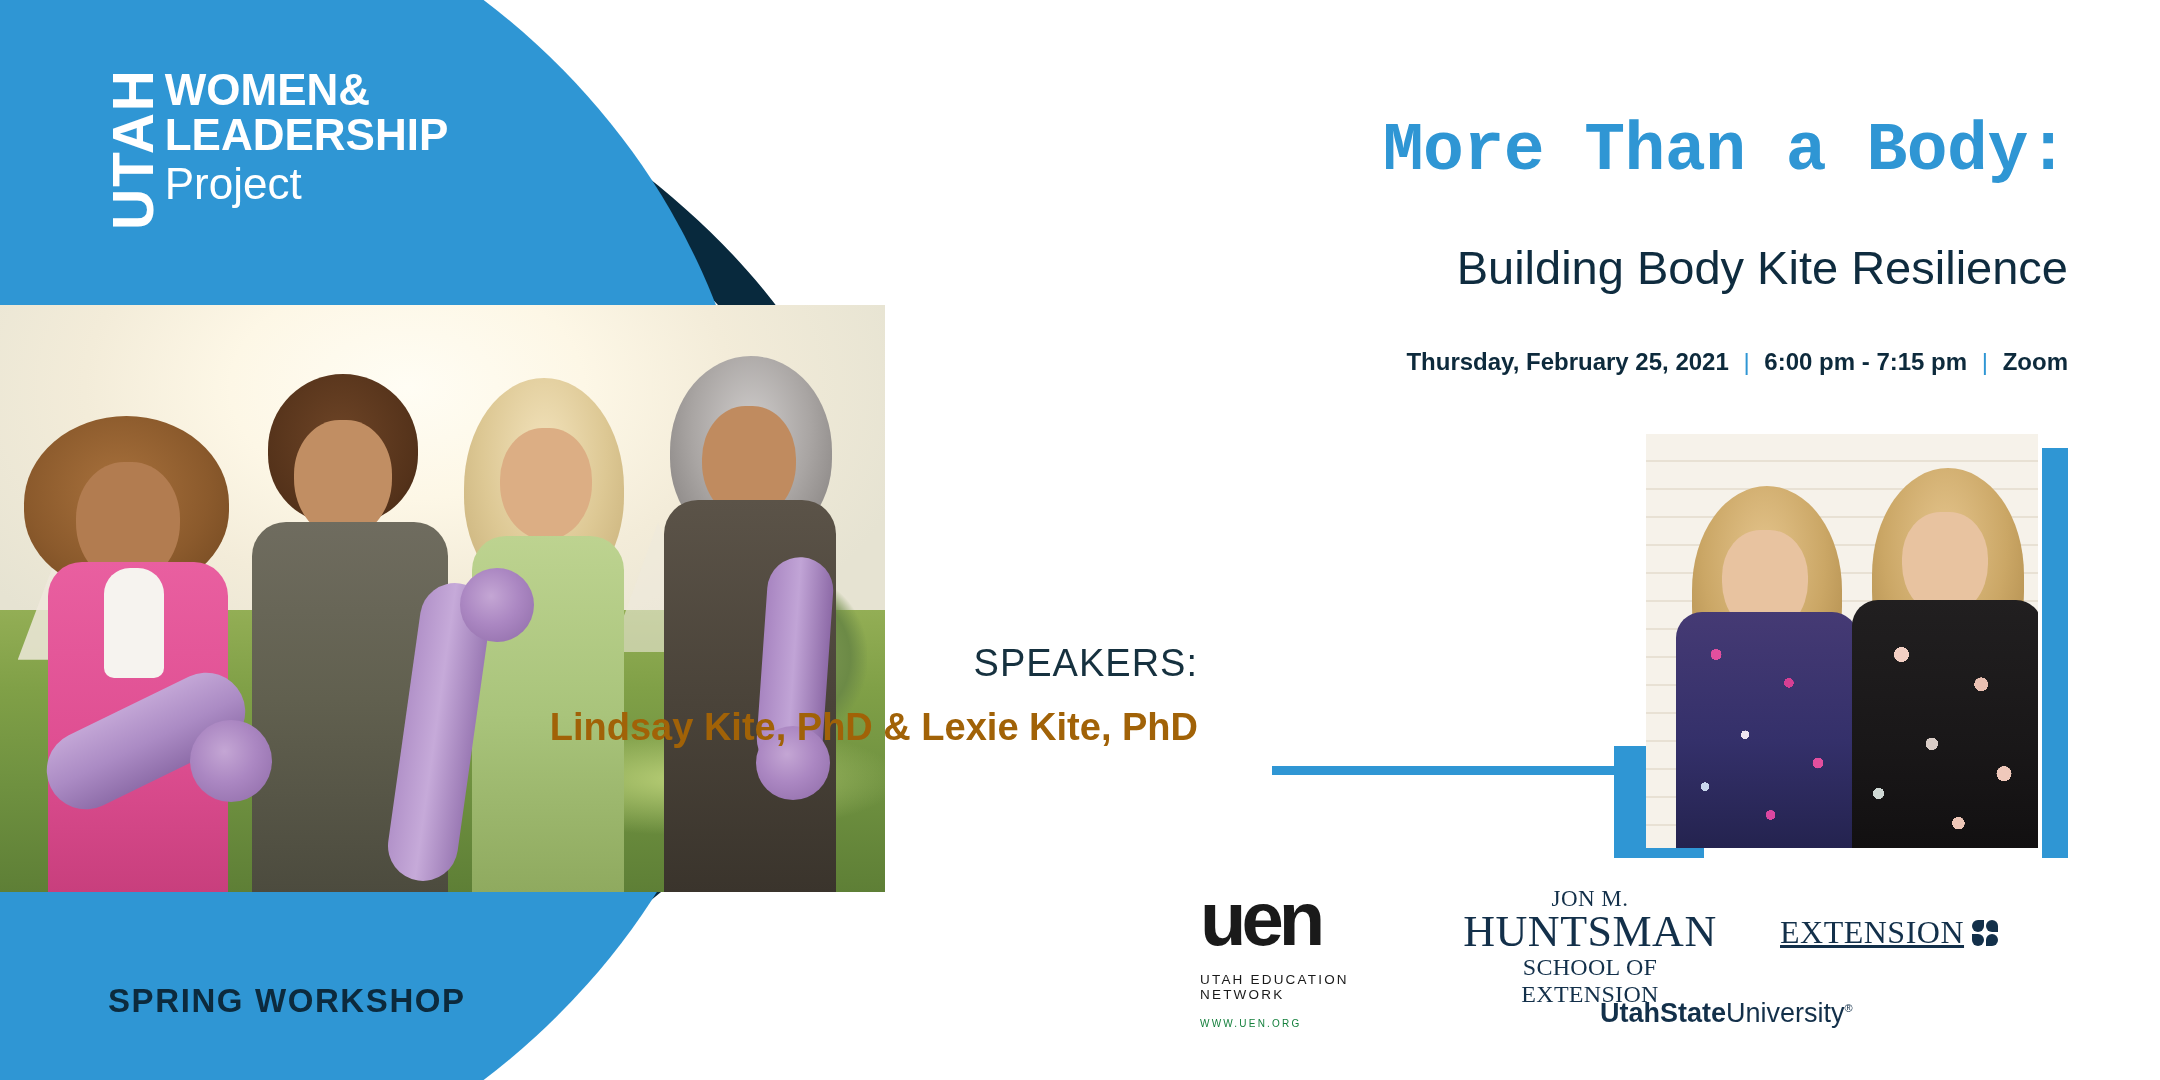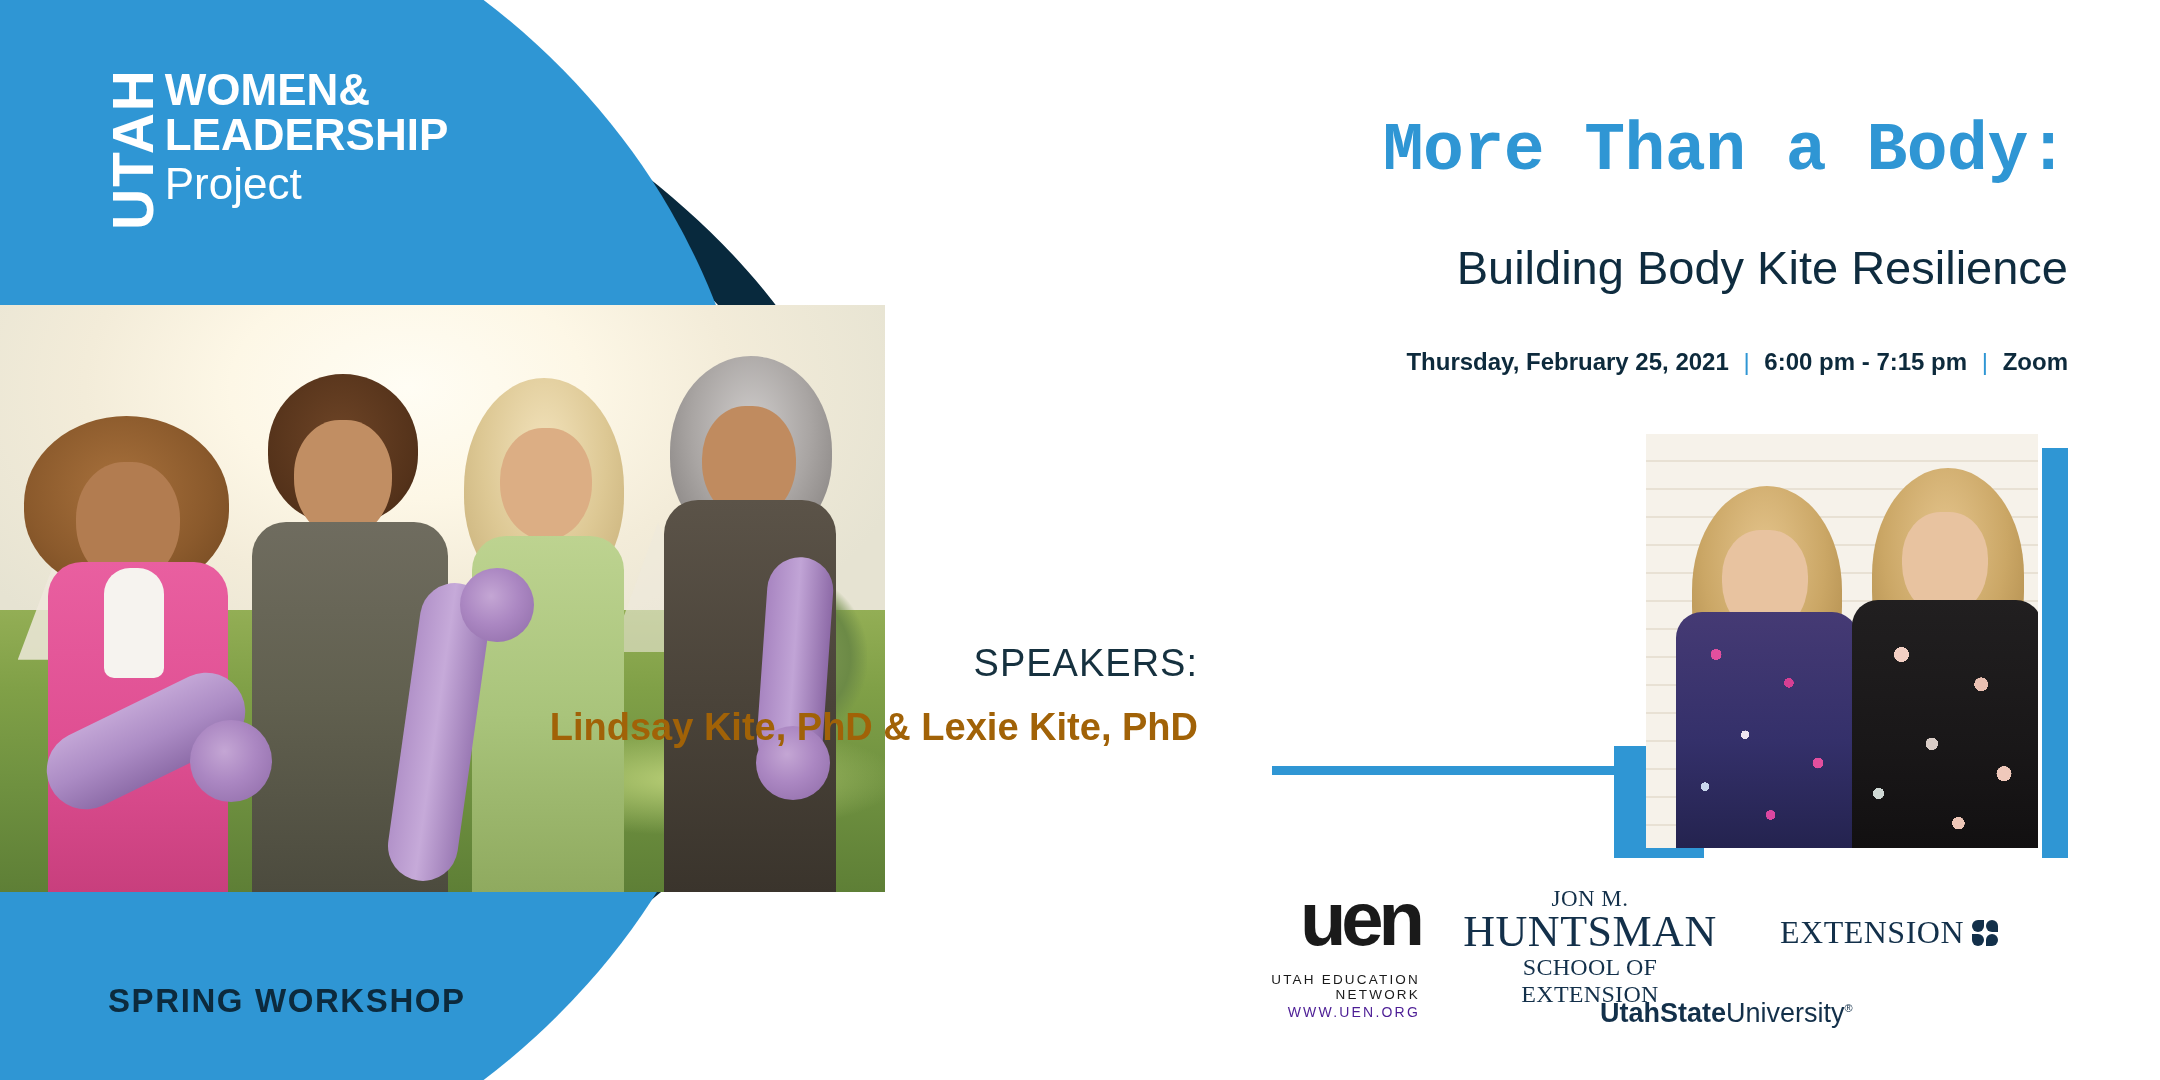--- a/index.html
+++ b/index.html
@@ -173,34 +173,34 @@
       radial-gradient(circle 10px at 42% 58%, #d9ccc6 0 62%, transparent 63%),
       radial-gradient(circle 12px at 80% 70%, #f0c9bb 0 62%, transparent 63%),
       radial-gradient(circle 9px  at 14% 78%, #cfd8d4 0 62%, transparent 63%),
       radial-gradient(circle 10px at 56% 90%, #edc6b7 0 62%, transparent 63%),
       linear-gradient(180deg,#211f20 0%, #191718 60%, #121011 100%);
   }
 
   
   .sponsors{ position:absolute; left:1170px; top:880px; width:900px; height:180px; }
 
-  .uen{ position:absolute; left:30px; top:8px; width:220px; text-align:right; }
+  .uen{ position:absolute; left:30px; top:8px; width:220px; text-align:left; }
   .uen-word{ font-size:76px; font-weight:700; line-height:.82; color:#1a1a1a; letter-spacing:-5px; }
   .uen-s1{ font-size:13.5px; letter-spacing:2.2px; color:#1a1a1a; margin-top:22px; }
-  .uen-s2{ font-size:14px; letter-spacing:2.2px; color:#4c1d95; margin-top:2px; }
+  .uen-s2{ font-size:10px; letter-spacing:2.2px; color:#15803d; margin-top:16px; }
 
   .huntsman{ position:absolute; left:290px; top:6px; width:260px; text-align:center;
     font-family:"Liberation Serif", serif; color:#13304a; }
   .h-l1{ font-size:23px; letter-spacing:.5px; }
   .h-l2{ font-size:44px; line-height:1.02; letter-spacing:.5px; margin-top:-2px; }
   .h-l3{ font-size:24px; letter-spacing:.3px; margin-top:-1px; }
 
   .extension{ position:absolute; left:610px; top:34px;
     font-family:"Liberation Serif", serif; color:#13304a;
-    font-size:32px; letter-spacing:.5px; white-space:nowrap; display:flex; align-items:center; gap:8px; }
+    font-size:32px; letter-spacing:.5px; white-space:nowrap; display:flex; align-items:center; gap:8px;text-decoration:underline; }
   .clover{ width:26px; height:26px; position:relative; display:inline-block; }
   .clover span{ position:absolute; width:12px; height:12px; border-radius:50% 0 50% 50%; background:#13304a; }
   .clover span:nth-child(1){ left:0;   top:0;   transform:rotate(0deg); }
   .clover span:nth-child(2){ right:0;  top:0;   transform:rotate(90deg); }
   .clover span:nth-child(3){ right:0;  bottom:0;transform:rotate(180deg); }
   .clover span:nth-child(4){ left:0;   bottom:0;transform:rotate(270deg); }
 
   .usu{ position:absolute; left:430px; top:118px; font-size:27px; color:#13304a; white-space:nowrap; }
   .usu b{ font-weight:700; }
   .usu sup{ font-size:11px; vertical-align:super; }

